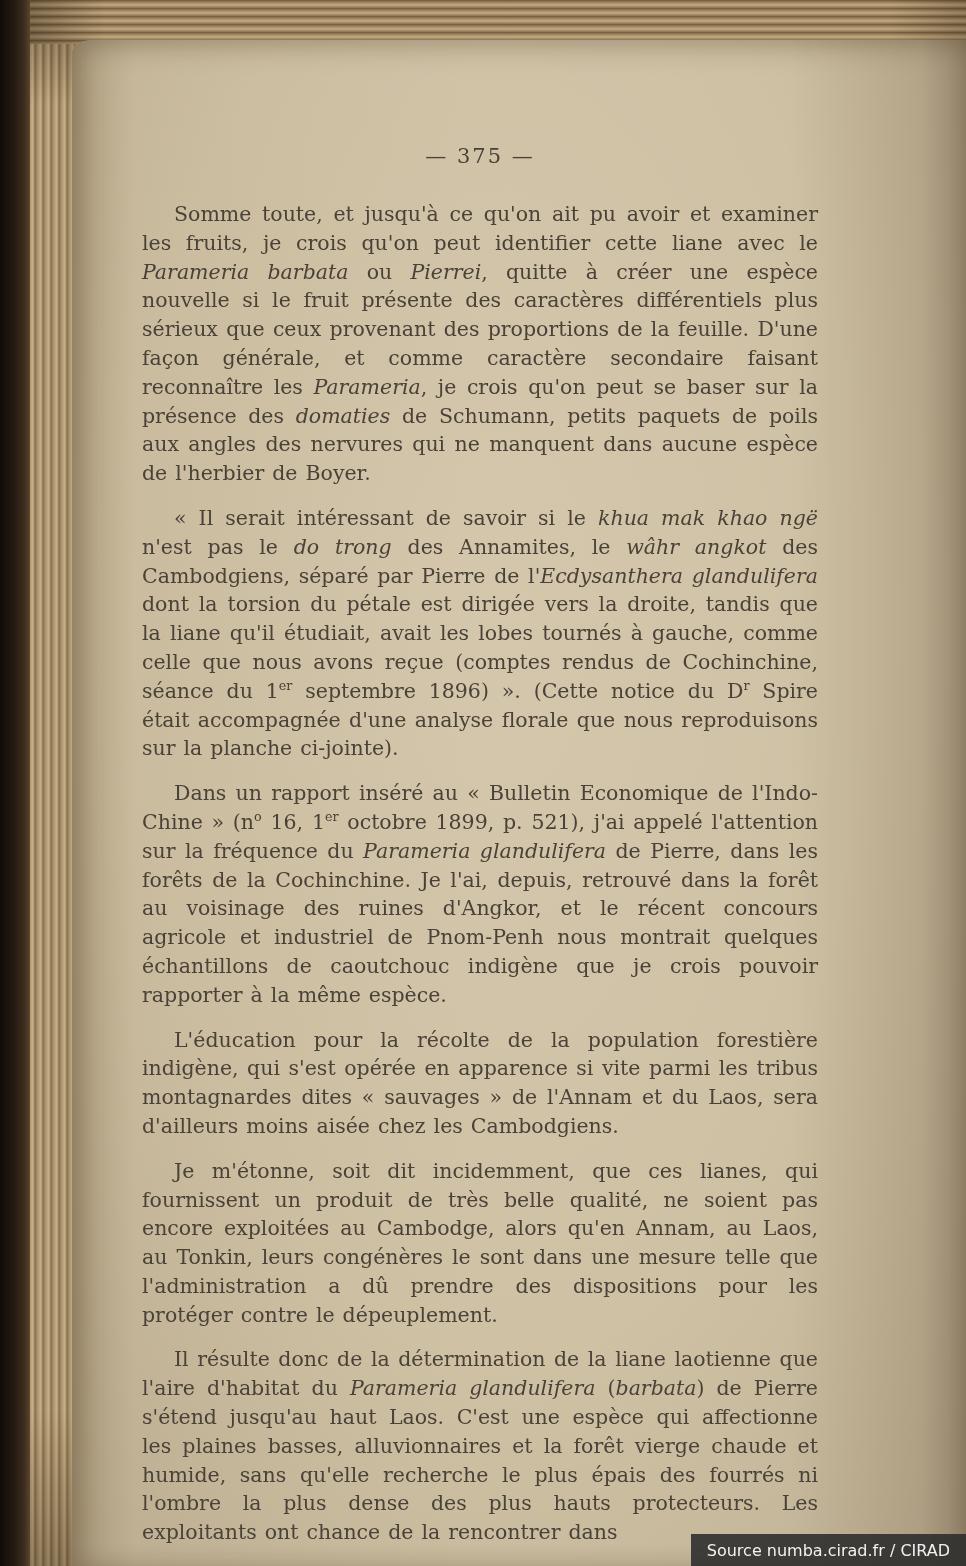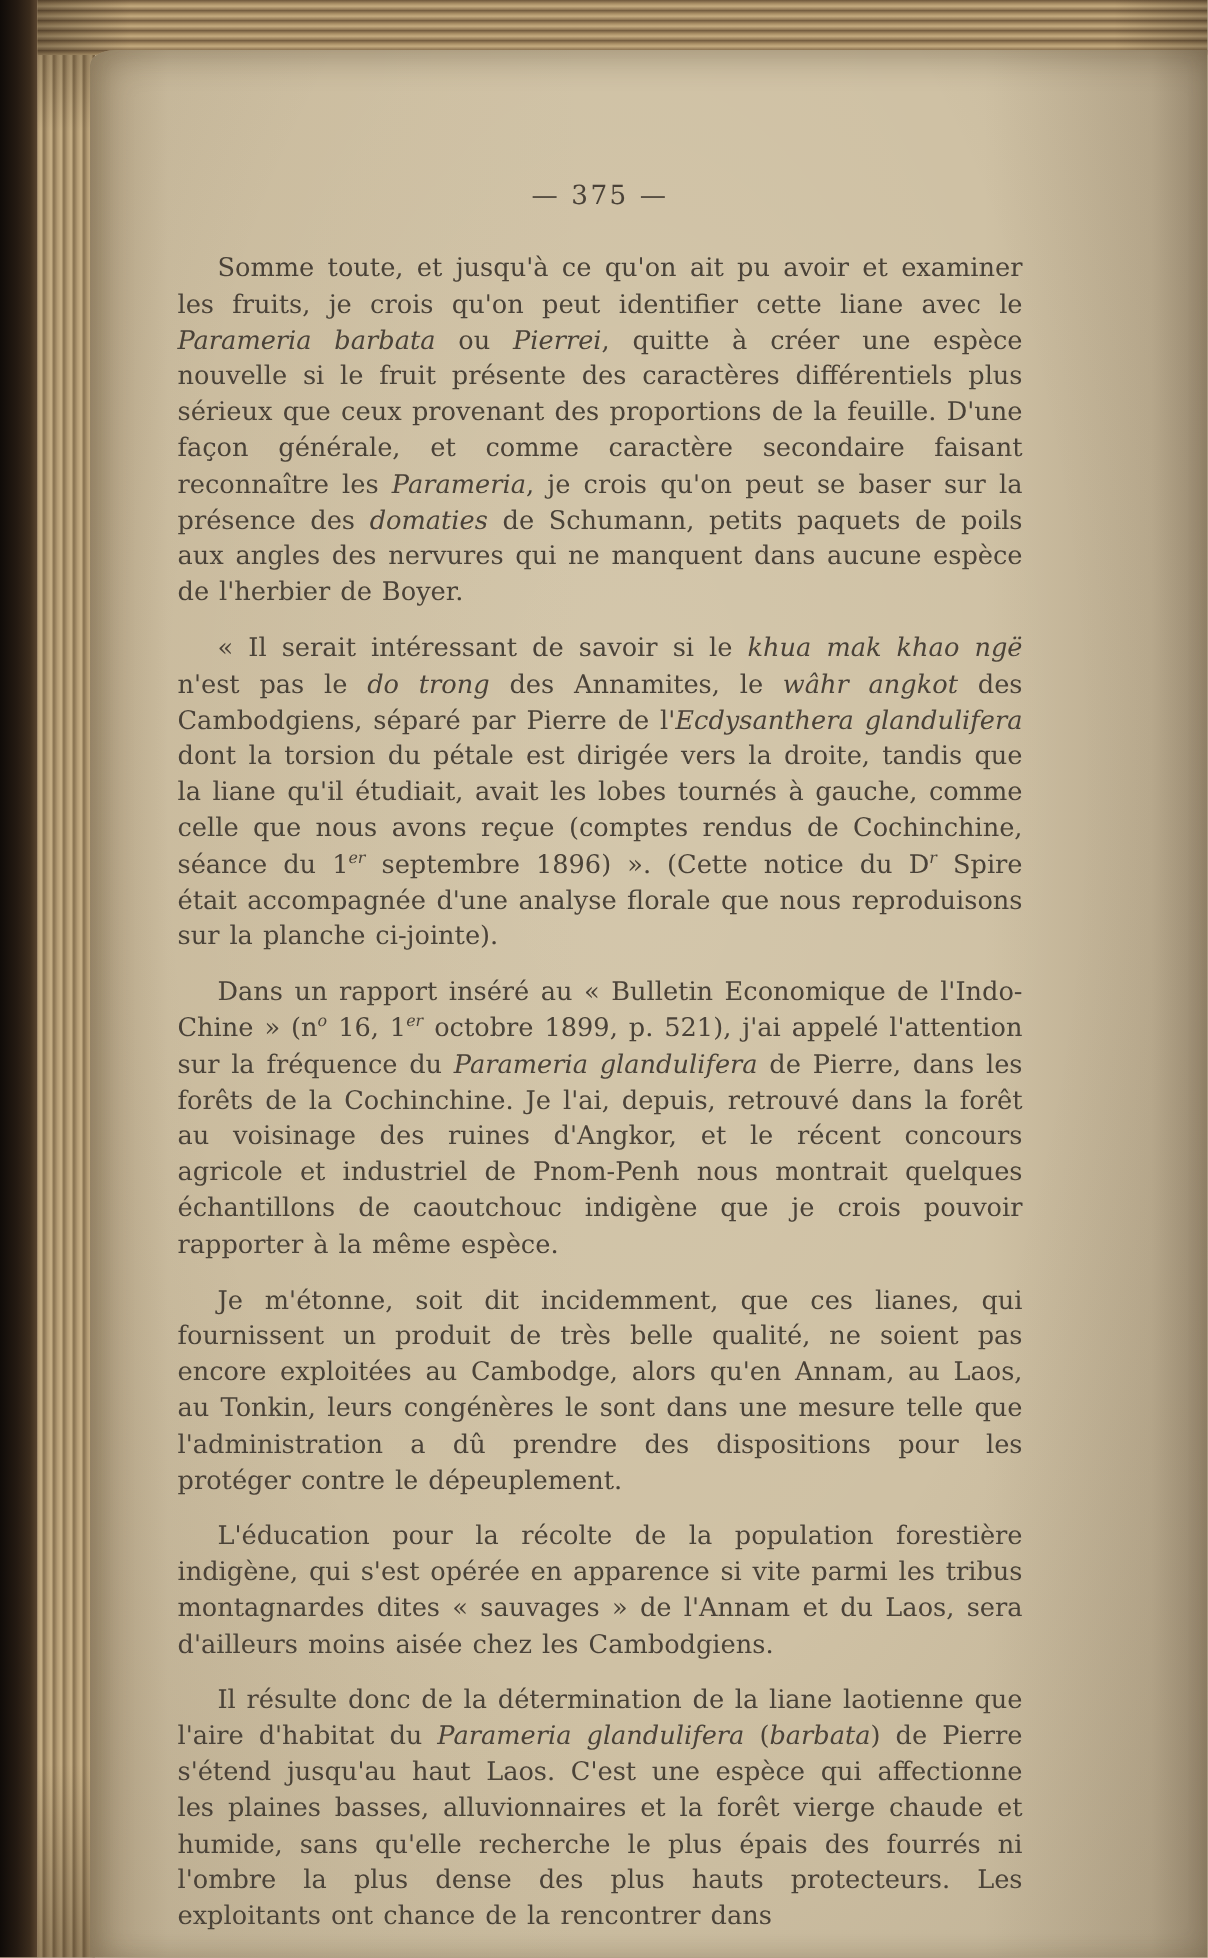--- a/index.html
+++ b/index.html
@@ -61,21 +61,21 @@
     margin-bottom: 32px;
   }
   .text-block p {
     margin: 16px;
     font-size: 20.5px;
     line-height: 28.8px;
     text-align: justify;
     text-indent: 32px;
     word-spacing: 1.5px;
   }
-  .text-block sup { font-size: 0.62em; line-height: 0; font-style: italic; }
+  .text-block sup { font-size: 0.62em; line-height: 0; }
   
   .source-bar {
     position: absolute; right: 0; bottom: 0; height: 32px;
     display: flex; align-items: center;
     padding: 0 16px;
     background: var(--source-bar-bg, rgba(43,43,43,0.88));
     color: #f2f2f2;
     font-family: "DejaVu Sans", sans-serif;
     font-size: 16px;
   }
@@ -88,19 +88,22 @@
   <div class="page-edges-left"></div>
   <div class="page-edges-top"></div>
 
   <div class="page">
     <div class="text-block">
       <div class="page-number">— 375 —</div>
 
     <p><span>Somme toute, et jusqu'à ce qu'on ait pu avoir et examiner les fruits, je crois qu'on peut identifier cette liane avec le </span><i>Parameria barbata</i><span> ou </span><i>Pierrei</i><span>, quitte à créer une espèce nouvelle si le fruit présente des caractères différentiels plus sérieux que ceux provenant des proportions de la feuille. D'une façon générale, et comme caractère secondaire faisant reconnaître les </span><i>Parameria</i><span>, je crois qu'on peut se baser sur la présence des </span><i>domaties</i><span> de Schumann, petits paquets de poils aux angles des nervures qui ne manquent dans aucune espèce de l'herbier de Boyer.</span></p>
         <p><span>« Il serait intéressant de savoir si le </span><i>khua mak khao ngë</i><span> n'est pas le </span><i>do trong</i><span> des Annamites, le </span><i>wâhr angkot</i><span> des Cambodgiens, séparé par Pierre de l'</span><i>Ecdysanthera glandulifera</i><span> dont la torsion du pétale est dirigée vers la droite, tandis que la liane qu'il étudiait, avait les lobes tournés à gauche, comme celle que nous avons reçue (comptes rendus de Cochinchine, séance du 1</span><sup>er</sup><span> septembre 1896) ». (Cette notice du D</span><sup>r</sup><span> Spire était accompagnée d'une analyse florale que nous reproduisons sur la planche ci-jointe).</span></p>
         <p><span>Dans un rapport inséré au « Bulletin Economique de l'Indo-Chine » (n</span><sup>o</sup><span> 16, 1</span><sup>er</sup><span> octobre 1899, p. 521), j'ai appelé l'attention sur la fréquence du </span><i>Parameria glandulifera</i><span> de Pierre, dans les forêts de la Cochinchine. Je l'ai, depuis, retrouvé dans la forêt au voisinage des ruines d'Angkor, et le récent concours agricole et industriel de Pnom-Penh nous montrait quelques échantillons de caoutchouc indigène que je crois pouvoir rapporter à la même espèce.</span></p>
+        <p><span>L'éducation pour la récolte de la population forestière indigène, qui s'est opérée en apparence si vite parmi les tribus montagnardes dites « sauvages » de l'Annam et du Laos, sera d'ailleurs moins aisée chez les Cambodgiens.</span></p>
         <p><span>Je m'étonne, soit dit incidemment, que ces lianes, qui fournissent un produit de très belle qualité, ne soient pas encore exploitées au Cambodge, alors qu'en Annam, au Laos, au Tonkin, leurs congénères le sont dans une mesure telle que l'administration a dû prendre des dispositions pour les protéger contre le dépeuplement.</span></p>
-        <p><span>L'éducation pour la récolte de la population forestière indigène, qui s'est opérée en apparence si vite parmi les tribus montagnardes dites « sauvages » de l'Annam et du Laos, sera d'ailleurs moins aisée chez les Cambodgiens.</span></p>
         <p><span>Il résulte donc de la détermination de la liane laotienne que l'aire d'habitat du </span><i>Parameria glandulifera</i><span> (</span><i>barbata</i><span>) de Pierre s'étend jusqu'au haut Laos. C'est une espèce qui affectionne les plaines basses, alluvionnaires et la forêt vierge chaude et humide, sans qu'elle recherche le plus épais des fourrés ni l'ombre la plus dense des plus hauts protecteurs. Les exploitants ont chance de la rencontrer dans</span></p>
       </div>
   </div>
 
+  <div class="source-bar">
+    <span>Source numba.cirad.fr / CIRAD</span>
+  </div>
 </div>
 
 </body></html>

